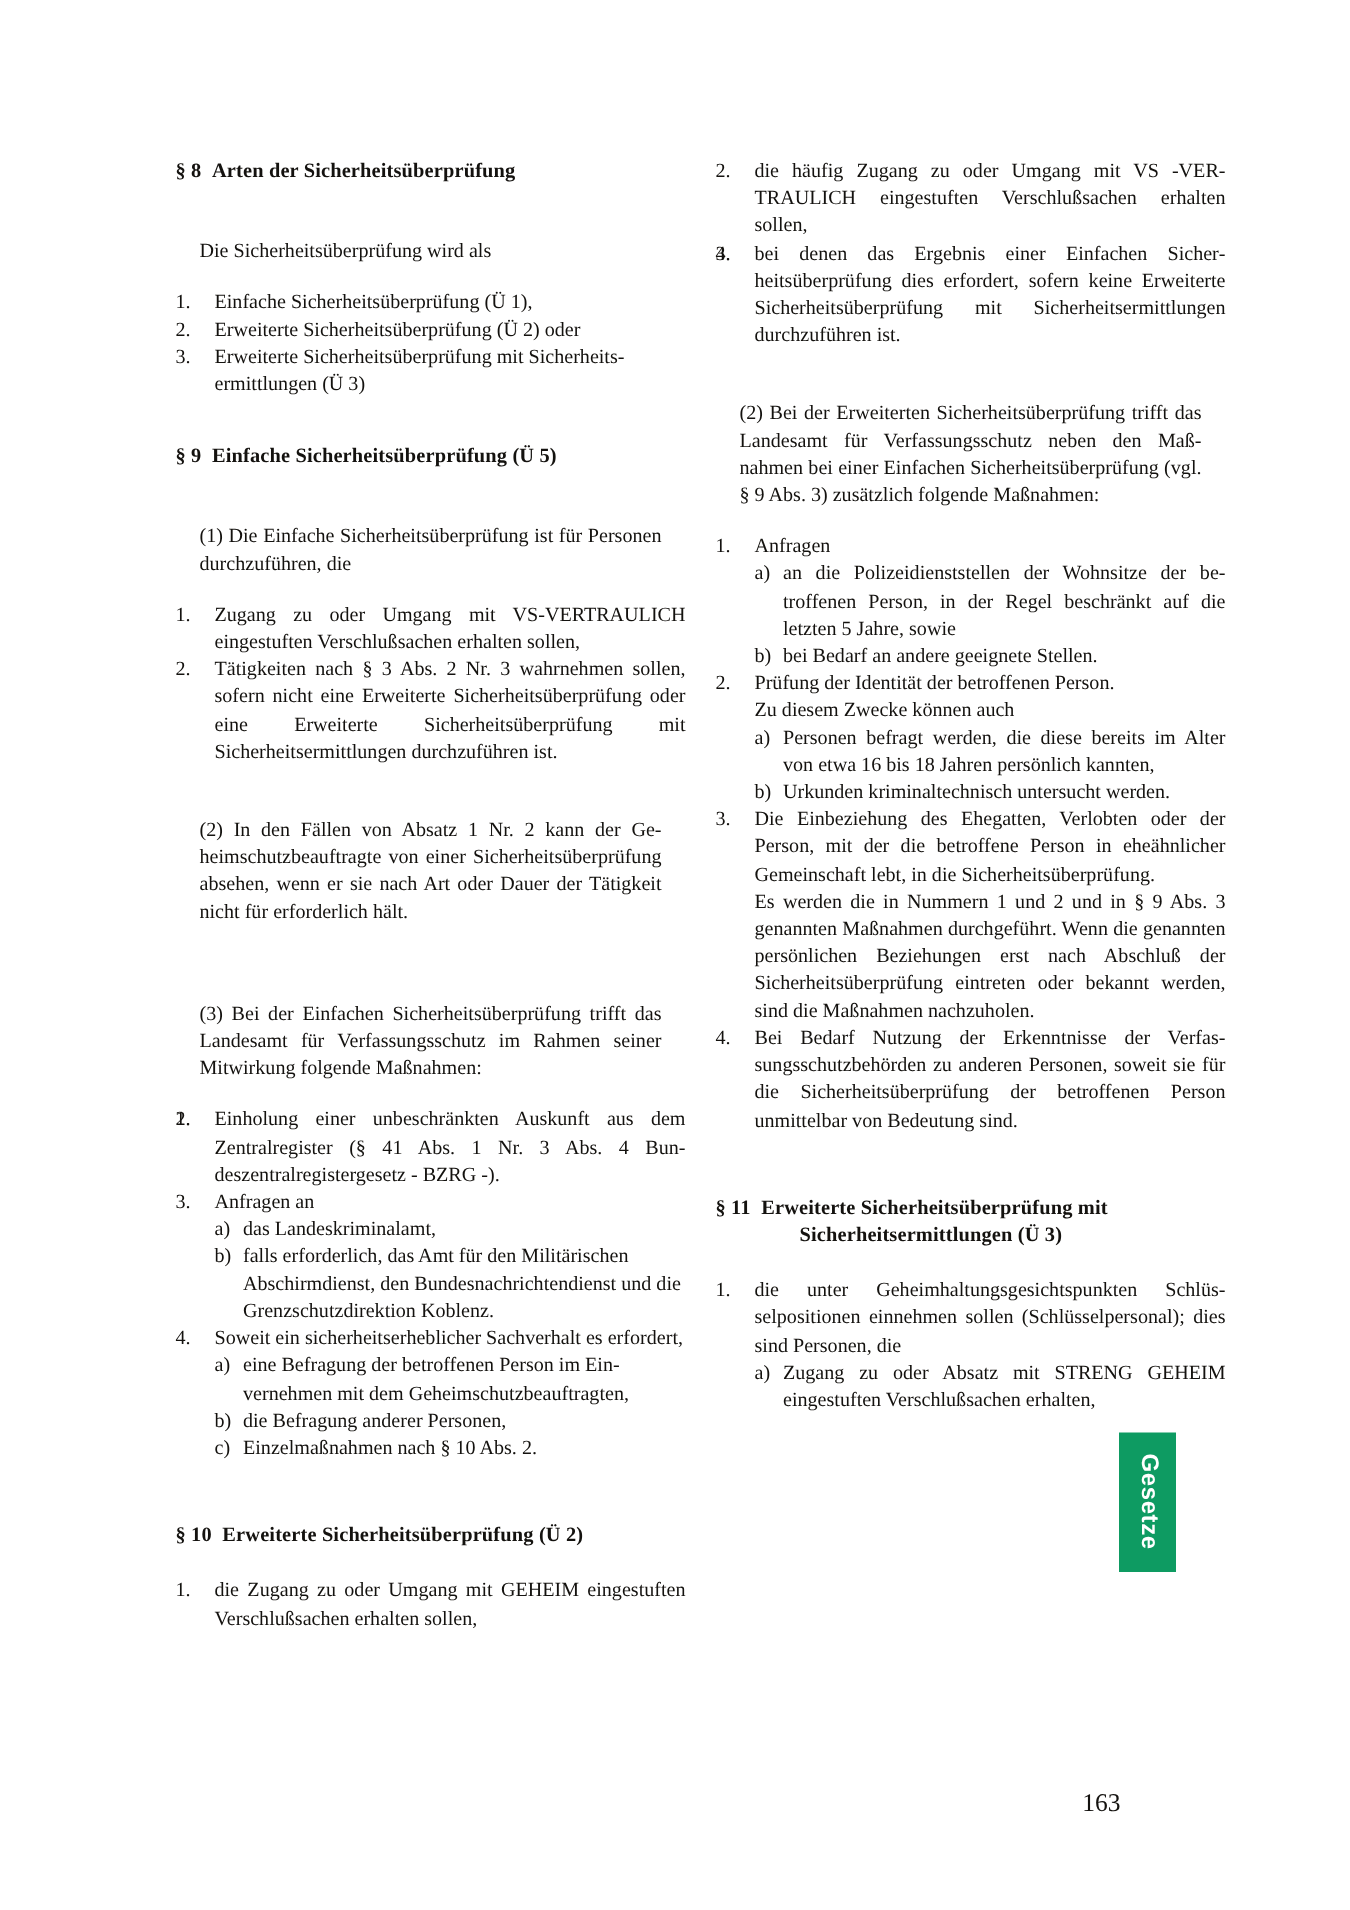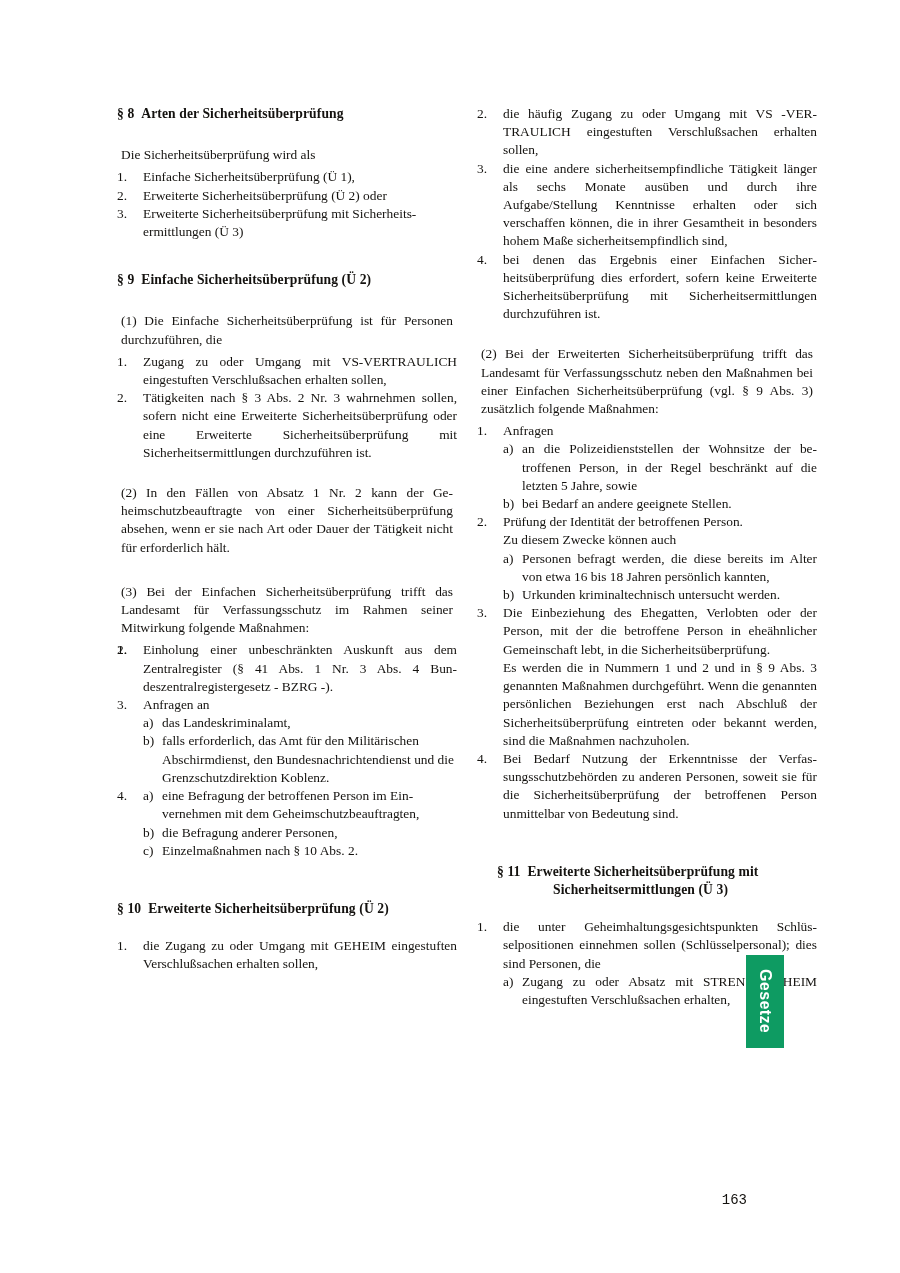--- a/index.html
+++ b/index.html
@@ -42,25 +42,24 @@
     line-height: 18.2px;
     margin: 0;
     text-align: left;
     letter-spacing: 0.1px;
   }
   h2.sec .num { margin-right: 7px; }
   h2.sec .ttl { }
   h2.sec.hang {
     padding-left: 56px;
     text-indent: -56px;
-    margin-left: 20px;
   }
 
   p.para {
-    margin: 4px;
+    margin: 16px;
     text-align: justify;
   }
   p.lead { text-align: left; }
 
   .gap-sm { height: 18px; }
   .gap-md { height: 19px; }
   .gap-lg { height: 30px; }
   .gap-xl { height: 40px; }
 
   ol.lvl1, ol.lvl2 {
@@ -117,22 +116,22 @@
     font-weight: bold;
     font-size: 16px;
     letter-spacing: 0.4px;
     line-height: 1;
   }
 
   .folio {
     position: absolute;
     right: 37px;
     top: 1192px;
-    font-size: 14px;
-    font-family: Liberation Mono, monospace;
+    font-size: 17px;
+    font-family: Liberation Serif, serif;
   }
 </style>
 </head>
 <body>
 
 <div class="page">
 
   <div class="col col-left">
 
     <h2 class="sec">
@@ -155,21 +154,21 @@
       <li class="noj">
         <span class="mk">3.</span>
         <span>Erweiterte Sicherheitsüberprüfung mit Sicherheits­ermittlungen (Ü 3)</span>
       </li>
     </ol>
 
 
     <div class="gap-lg"></div>
 
     <h2 class="sec">
-      <span class="num">§ 9</span><span class="ttl">Einfache Sicherheitsüberprüfung (Ü 2)</span>
+      <span class="num">§ 9</span><span class="ttl">Einfache Sicherheitsüberprüfung (Ü 5)</span>
     </h2>
 
     <div class="gap-md"></div>
 
     <p class="para">(1) Die Einfache Sicherheitsüberprüfung ist für Perso­nen durchzuführen, die</p>
 
     <ol class="lvl1">
       <li>
         <span class="mk">1.</span>
         <span>Zugang zu oder Umgang mit VS-VERTRAU­LICH eingestuften Verschlußsachen erhalten sollen,</span>
@@ -205,20 +204,21 @@
             <span>das Landeskriminalamt,</span>
           </li>
           <li class="noj">
             <span class="mk">b)</span>
             <span>falls erforderlich, das Amt für den Militärischen Abschirmdienst, den Bundesnachrichtendienst und die Grenzschutzdirektion Koblenz.</span>
           </li>
         </ol>
       </li>
       <li class="noj">
         <span class="mk">4.</span>
+        <span>Soweit ein sicherheitserheblicher Sachverhalt es er­fordert,</span>
         <ol class="lvl2">
           <li class="noj">
             <span class="mk">a)</span>
             <span>eine Befragung der betroffenen Person im Ein­vernehmen mit dem Geheimschutzbeauftragten,</span>
           </li>
           <li class="noj">
             <span class="mk">b)</span>
             <span>die Befragung anderer Personen,</span>
           </li>
           <li class="noj">
@@ -249,21 +249,20 @@
 
   <div class="col col-right">
 
     <ol class="lvl1">
       <li>
         <span class="mk">2.</span>
         <span>die häufig Zugang zu oder Umgang mit VS -VER­TRAULICH eingestuften Verschlußsachen erhal­ten sollen,</span>
       </li>
       <li>
         <span class="mk">3.</span>
-        <span>die eine andere sicherheitsempfindliche Tätigkeit länger als sechs Monate ausüben und durch ihre Aufgabe/Stellung Kenntnisse erhalten oder sich verschaffen können, die in ihrer Gesamtheit in be­sonders hohem Maße sicherheitsempfindlich sind,</span>
       </li>
       <li>
         <span class="mk">4.</span>
         <span>bei denen das Ergebnis einer Einfachen Sicher­heitsüberprüfung dies erfordert, sofern keine Er­weiterte Sicherheitsüberprüfung mit Sicherheitser­mittlungen durchzuführen ist.</span>
       </li>
     </ol>
 
     <div class="gap-sm"></div>
 
     <p class="para">(2) Bei der Erweiterten Sicherheitsüberprüfung trifft das Landesamt für Verfassungsschutz neben den Maß­nahmen bei einer Einfachen Sicherheitsüberprüfung (vgl. § 9 Abs. 3) zusätzlich folgende Maßnahmen:</p>

